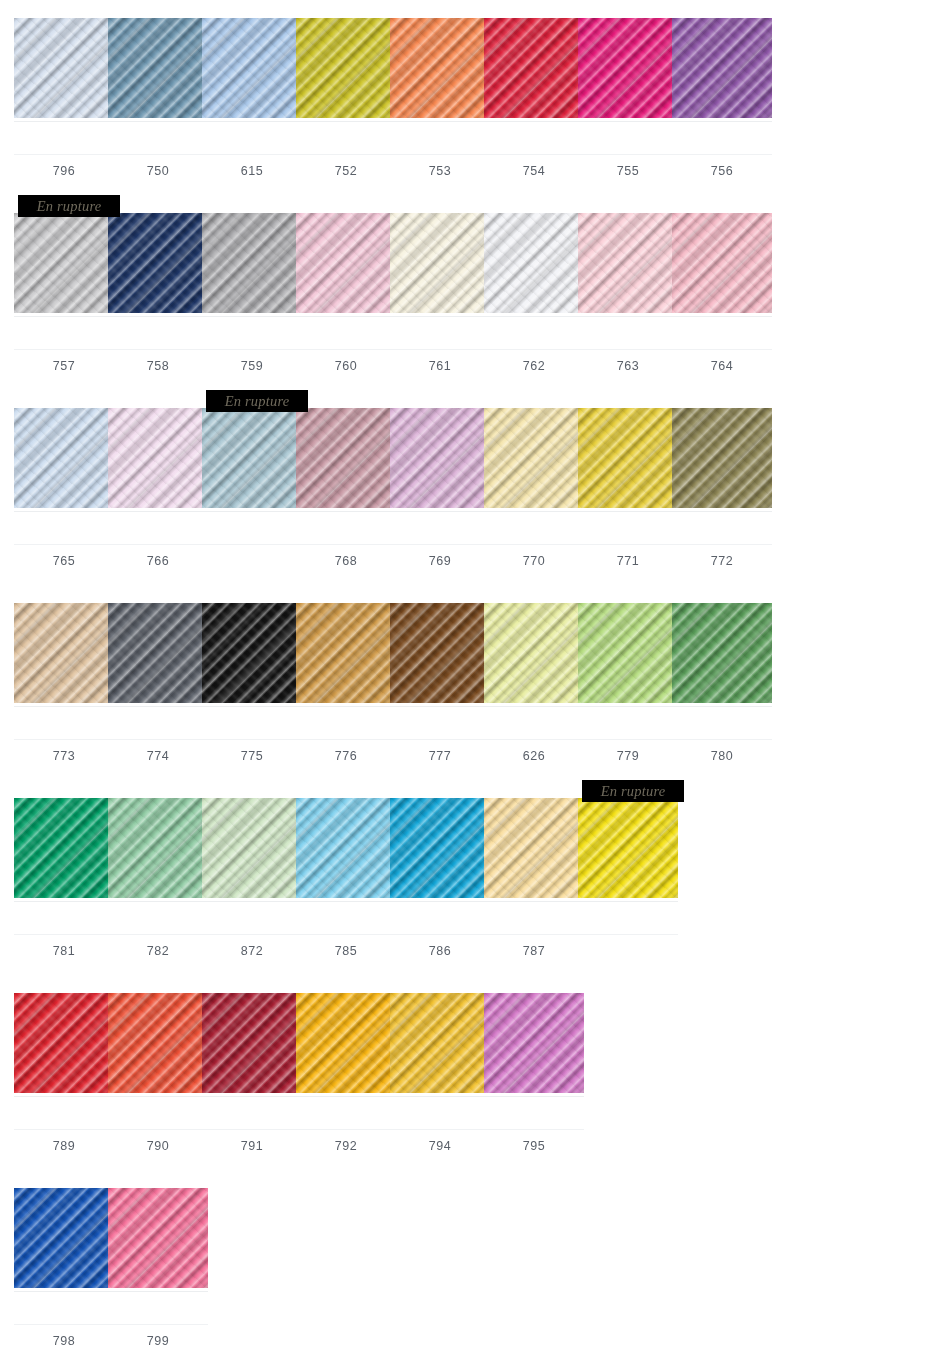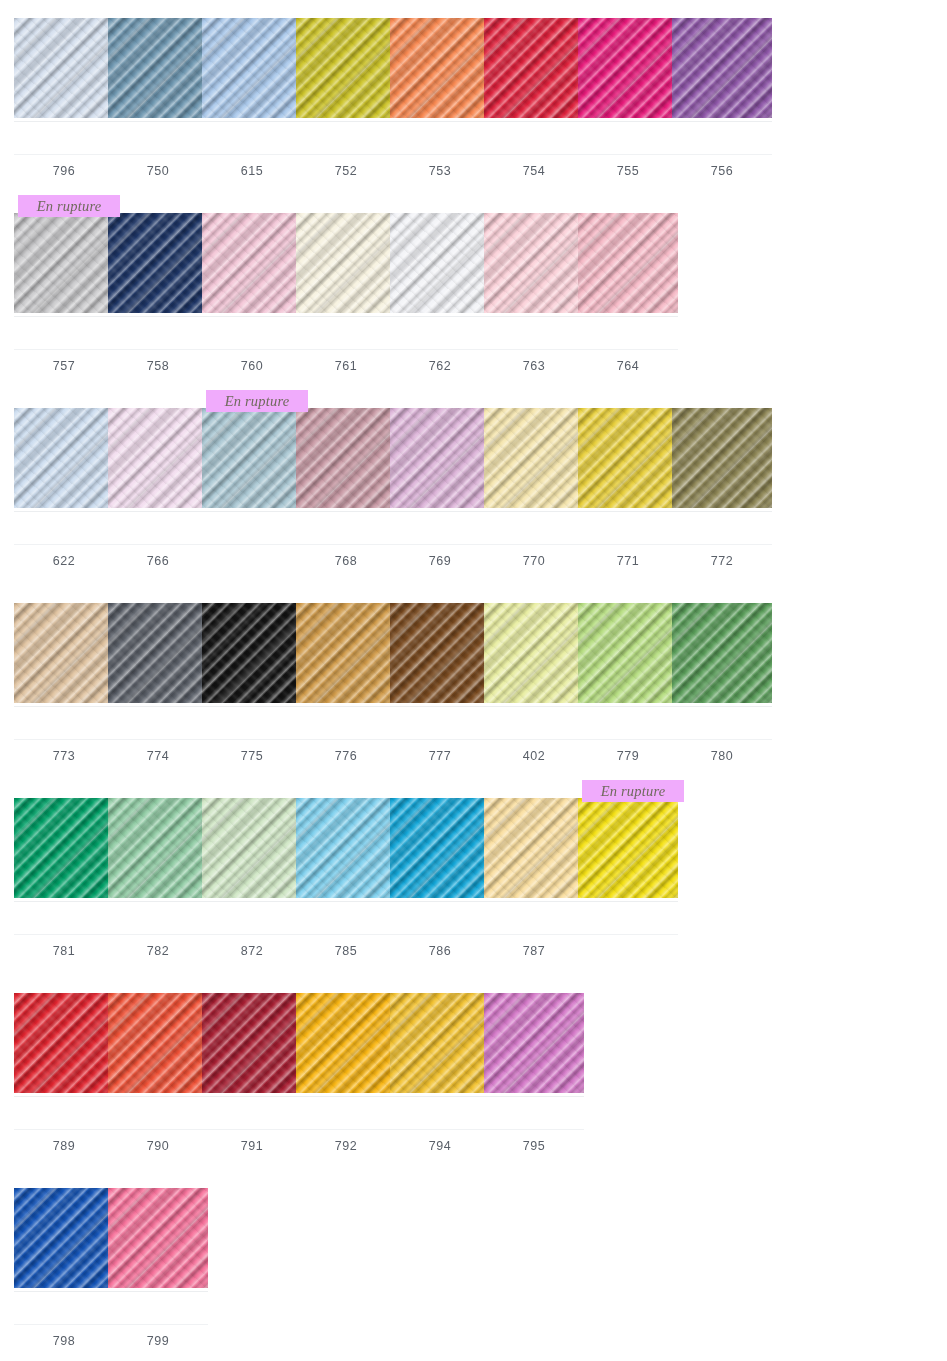--- a/index.html
+++ b/index.html
@@ -124,21 +124,21 @@
     visibility: hidden;
   }
 
   .stock-badge {
     position: absolute;
     top: -18px;
     left: 4px;
     right: -6px;
     height: 22px;
     line-height: 22px;
-    background: #f0abfc;
+    background: #000000;
     color: #6f6a5c;
     font-style: italic;
     font-size: 14.5px;
     font-family: "Liberation Serif", serif;
     text-align: center;
     white-space: nowrap;
     z-index: 5;
     padding: 0 4px;
     box-sizing: border-box;
     letter-spacing: 0.2px;
@@ -232,20 +232,28 @@
       <div class="color-cell">
         <div class="swatch-wrap">
           <div class="swatch" style="background-color: rgb(29, 53, 102);"></div>
         </div>
         <div class="divider"></div>
         <div class="label-sep"></div>
         <div class="color-label">758</div>
       </div>
       <div class="color-cell">
         <div class="swatch-wrap">
+          <div class="swatch" style="background-color: rgb(173, 173, 176);"></div>
+        </div>
+        <div class="divider"></div>
+        <div class="label-sep"></div>
+        <div class="color-label">759</div>
+      </div>
+      <div class="color-cell">
+        <div class="swatch-wrap">
           <div class="swatch" style="background-color: rgb(243, 197, 214);"></div>
         </div>
         <div class="divider"></div>
         <div class="label-sep"></div>
         <div class="color-label">760</div>
       </div>
       <div class="color-cell">
         <div class="swatch-wrap">
           <div class="swatch" style="background-color: rgb(247, 242, 223);"></div>
         </div>
@@ -278,21 +286,21 @@
         <div class="color-label">764</div>
       </div>
     </div>
     <div class="color-row">
       <div class="color-cell">
         <div class="swatch-wrap">
           <div class="swatch" style="background-color: rgb(203, 220, 239);"></div>
         </div>
         <div class="divider"></div>
         <div class="label-sep"></div>
-        <div class="color-label">622</div>
+        <div class="color-label">765</div>
       </div>
       <div class="color-cell">
         <div class="swatch-wrap">
           <div class="swatch" style="background-color: rgb(242, 220, 238);"></div>
         </div>
         <div class="divider"></div>
         <div class="label-sep"></div>
         <div class="color-label">766</div>
       </div>
       <div class="color-cell oos">
@@ -385,21 +393,21 @@
         <div class="divider"></div>
         <div class="label-sep"></div>
         <div class="color-label">777</div>
       </div>
       <div class="color-cell">
         <div class="swatch-wrap">
           <div class="swatch" style="background-color: rgb(232, 237, 160);"></div>
         </div>
         <div class="divider"></div>
         <div class="label-sep"></div>
-        <div class="color-label">402</div>
+        <div class="color-label">626</div>
       </div>
       <div class="color-cell">
         <div class="swatch-wrap">
           <div class="swatch" style="background-color: rgb(181, 221, 127);"></div>
         </div>
         <div class="divider"></div>
         <div class="label-sep"></div>
         <div class="color-label">779</div>
       </div>
       <div class="color-cell">

